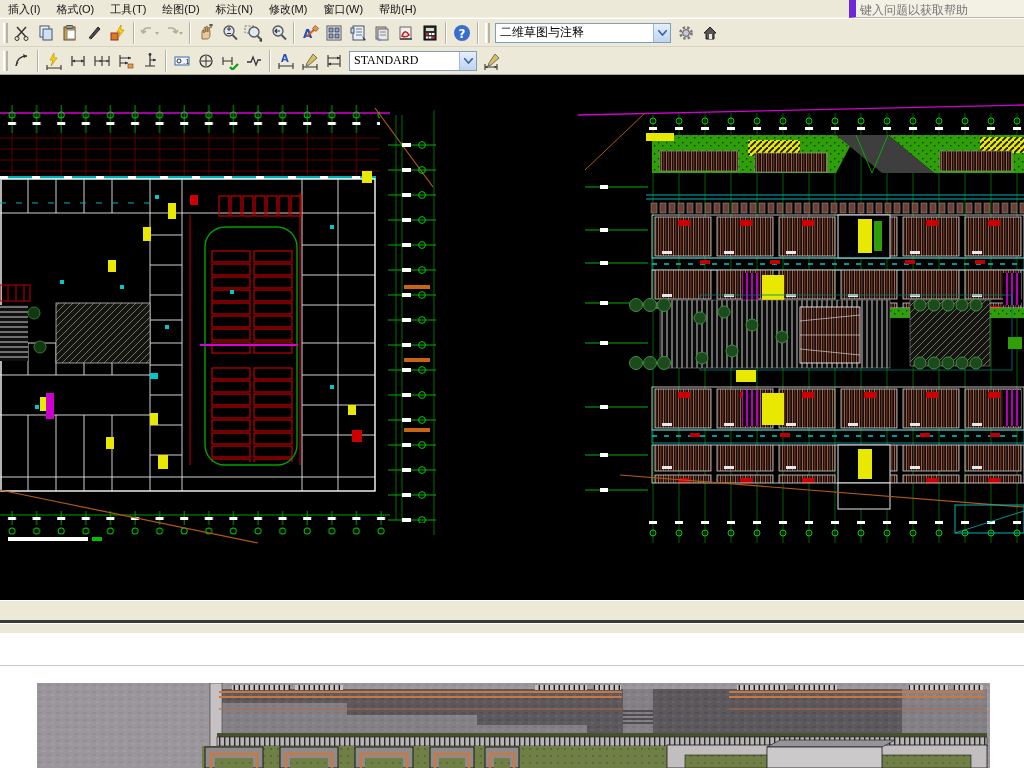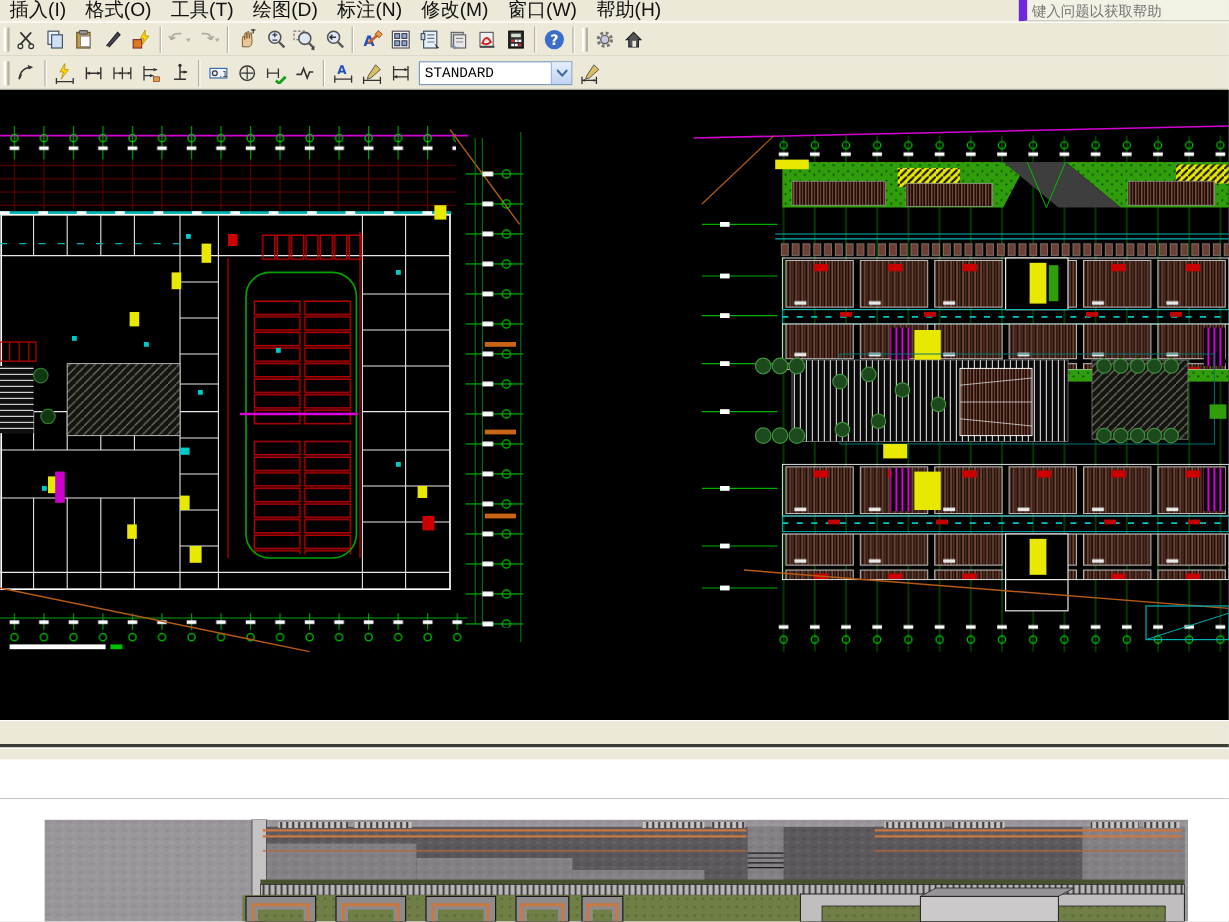--- a/index.html
+++ b/index.html
@@ -3,21 +3,21 @@
 <meta charset="utf-8">
 <style>
   * { margin:0; padding:0; box-sizing:border-box; }
   html,body { width:1024px; height:768px; overflow:hidden; background:#fff;
     font-family:"Liberation Sans","DejaVu Sans",sans-serif; }
   .app { position:absolute; left:0; top:0; width:1024px; height:768px; }
 
   
   .menubar { position:absolute; left:0; top:0; width:1024px; height:18px;
     background:#ece9d8; display:flex; align-items:center; border-bottom:1px solid #f5f3e8; }
-  .menu-item { font-size:16px; color:#111; padding:0 8px; line-height:18px; cursor:default; white-space:nowrap; }
+  .menu-item { font-size:11px; color:#111; padding:0 8px; line-height:18px; cursor:default; white-space:nowrap; }
   .help-box { position:absolute; right:0; top:0; width:175px; height:18px; background:#f3f1e4;
     border-left:7px solid #6d28d9; border-bottom:1px solid #b9b7a8; }
   .help-box input { width:100%; height:16px; border:0; background:transparent; font-size:12px;
     color:#a7a492; padding:0 4px; font-family:"Liberation Sans",sans-serif; outline:none; }
 
   
   .toolbar { position:absolute; left:0; width:1024px; background:#ece9d8; display:flex; align-items:center; }
   .tb1 { top:18px; height:29px; border-top:1px solid #fff; border-bottom:1px solid #d8d5c4; }
   .tb2 { top:47px; height:28px; border-bottom:1px solid #aca899; }
   .grip { width:5px; height:20px; margin:0 2px 0 3px; border-left:2px solid #fff; border-right:2px solid #b5b2a1; }
@@ -242,20 +242,28 @@
       <svg width="18" height="18">
             <circle cx="9" cy="9" r="8" fill="#3a6ecc"></circle>
             <text x="5.6" y="13.5" font-size="12" font-family="DejaVu Sans" font-weight="bold" fill="#fff">?</text>
           </svg>
         </span>
       </div>
 
     <div class="sep"></div>
     <div class="grip"></div>
 
+    <div class="combo ws-combo">
+      <span class="val">二维草图与注释</span>
+      <span class="drop">
+        <svg width="9" height="6">
+            <path d="M0 0 L4.5 5 L9 0" fill="none" stroke="#3a6ea5" stroke-width="1.8"></path>
+          </svg>
+        </span>
+    </div>
     <div class="btn">
         <span>
       <svg width="18" height="18">
             <circle cx="9" cy="9" r="5.5" fill="none" stroke="#777" stroke-width="2.6" stroke-dasharray="2.4 2"></circle>
             <circle cx="9" cy="9" r="3.4" fill="#c8c8e0" stroke="#555"></circle>
           </svg>
         </span>
       </div>
     <div class="btn">
         <span>
@@ -381,21 +389,21 @@
     <div class="btn">
         <span>
       <svg width="18" height="18">
             <path d="M3 3 v12 M15 3 v12 M3 6 h12 M3 12 h12" stroke="#333" stroke-width="1.1"></path>
             <path d="M15 6 l-3 -1.4 v2.8 z M3 12 l3 -1.4 v2.8 z" fill="#333"></path>
           </svg>
         </span>
       </div>
 
     <div class="combo dim-combo">
-      <span class="val" style="font-family:Liberation Mono, monospace;">STANDARD</span>
+      <span class="val" style="font-family:Liberation Serif, serif;">STANDARD</span>
       <span class="drop">
         <svg width="9" height="6">
             <path d="M0 0 L4.5 5 L9 0" fill="none" stroke="#3a6ea5" stroke-width="1.8"></path>
           </svg>
         </span>
     </div>
 
     <div class="btn">
         <span>
       <svg width="18" height="18">

